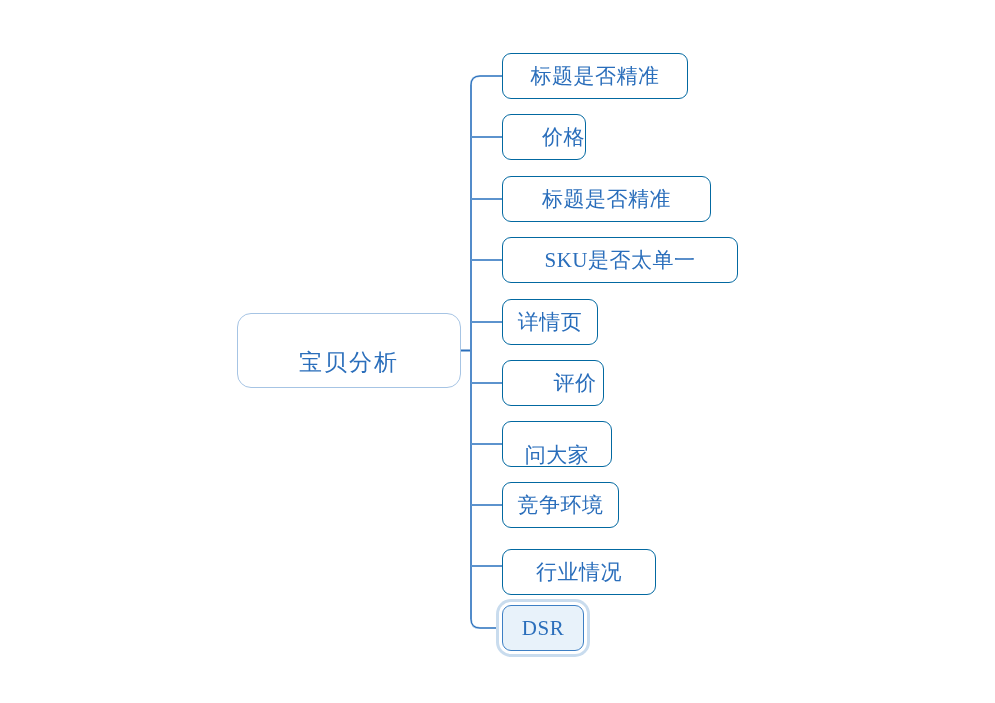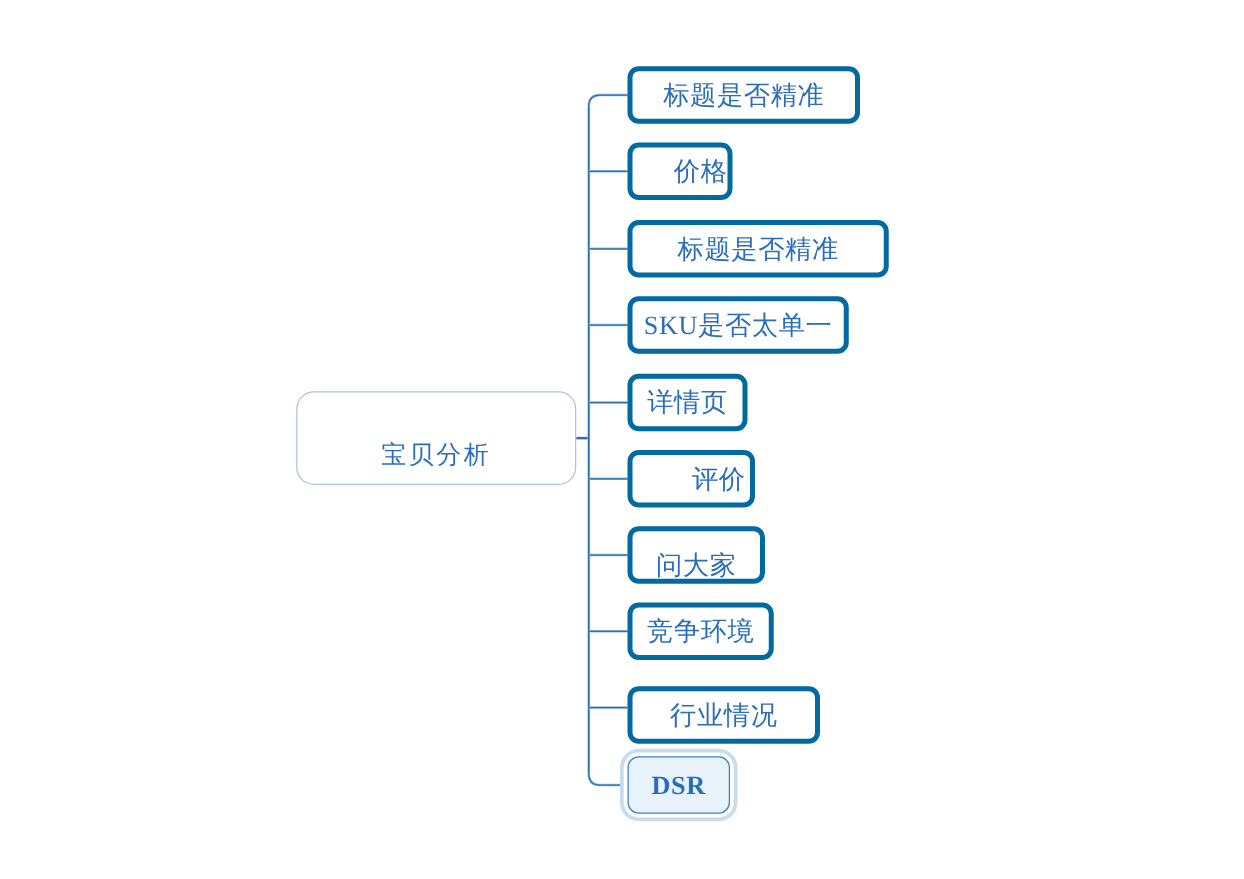--- a/index.html
+++ b/index.html
@@ -27,40 +27,40 @@
     height: 703px;
     pointer-events: none;
   }
   .node {
     position: absolute;
     box-sizing: border-box;
     display: flex;
     align-items: center;
     justify-content: center;
     background: #ffffff;
-    border: 4px solid #0369a1;
+    border: 1px solid #0369a1;
     border-radius: 9px;
     color: #2a6ebb;
     white-space: nowrap;
   }
   .node-label {
     display: inline-block;
     line-height: 1;
   }
   
   .node.root {
     left: 237px;
     top: 313px;
     width: 224px;
     height: 75px;
     border-radius: 14px;
     border: 1px solid #a6c4e4;
   }
   .node.root .node-label {
-    font-size: 20px;
+    font-size: 23px;
     letter-spacing: 2px;
     font-family: "DejaVu Sans", "Liberation Sans", sans-serif;
     margin-top: 24px;
   }
   
   .node.child {
     left: 502px;
     height: 46px;
     border-radius: 9px;
   }
@@ -119,36 +119,36 @@
   <div id="children-host">
       <div class="node child" style="top: 53px; width: 186px;">
         <span class="node-label">标题是否精准</span>
       </div>
       <div class="node child" style="top: 114px; width: 84px; justify-content: flex-end;">
         <span class="node-label">价格</span>
       </div>
       <div class="node child" style="top: 176px; width: 209px;">
         <span class="node-label">标题是否精准</span>
       </div>
-      <div class="node child" style="top: 237px; width: 177px;">
+      <div class="node child" style="top: 237px; width: 236px;">
         <span class="node-label serif">SKU是否太单一</span>
       </div>
       <div class="node child" style="top: 299px; width: 96px;">
         <span class="node-label">详情页</span>
       </div>
       <div class="node child" style="top: 360px; width: 102px; padding-left: 44px;">
         <span class="node-label">评价</span>
       </div>
       <div class="node child" style="top: 421px; width: 110px; align-items: flex-end;">
         <span class="node-label">问大家</span>
       </div>
       <div class="node child" style="top: 482px; width: 117px;">
         <span class="node-label">竞争环境</span>
       </div>
       <div class="node child" style="top: 549px; width: 154px; justify-content: center;">
         <span class="node-label">行业情况</span>
       </div>
-      <div class="node child selected" style="top: 605px; width: 82px; font-weight: bold;">
+      <div class="node child selected" style="top: 605px; width: 82px;">
         <span class="node-label serif">DSR</span>
       </div>
     </div>
 
 </div>
 
 </body></html>

